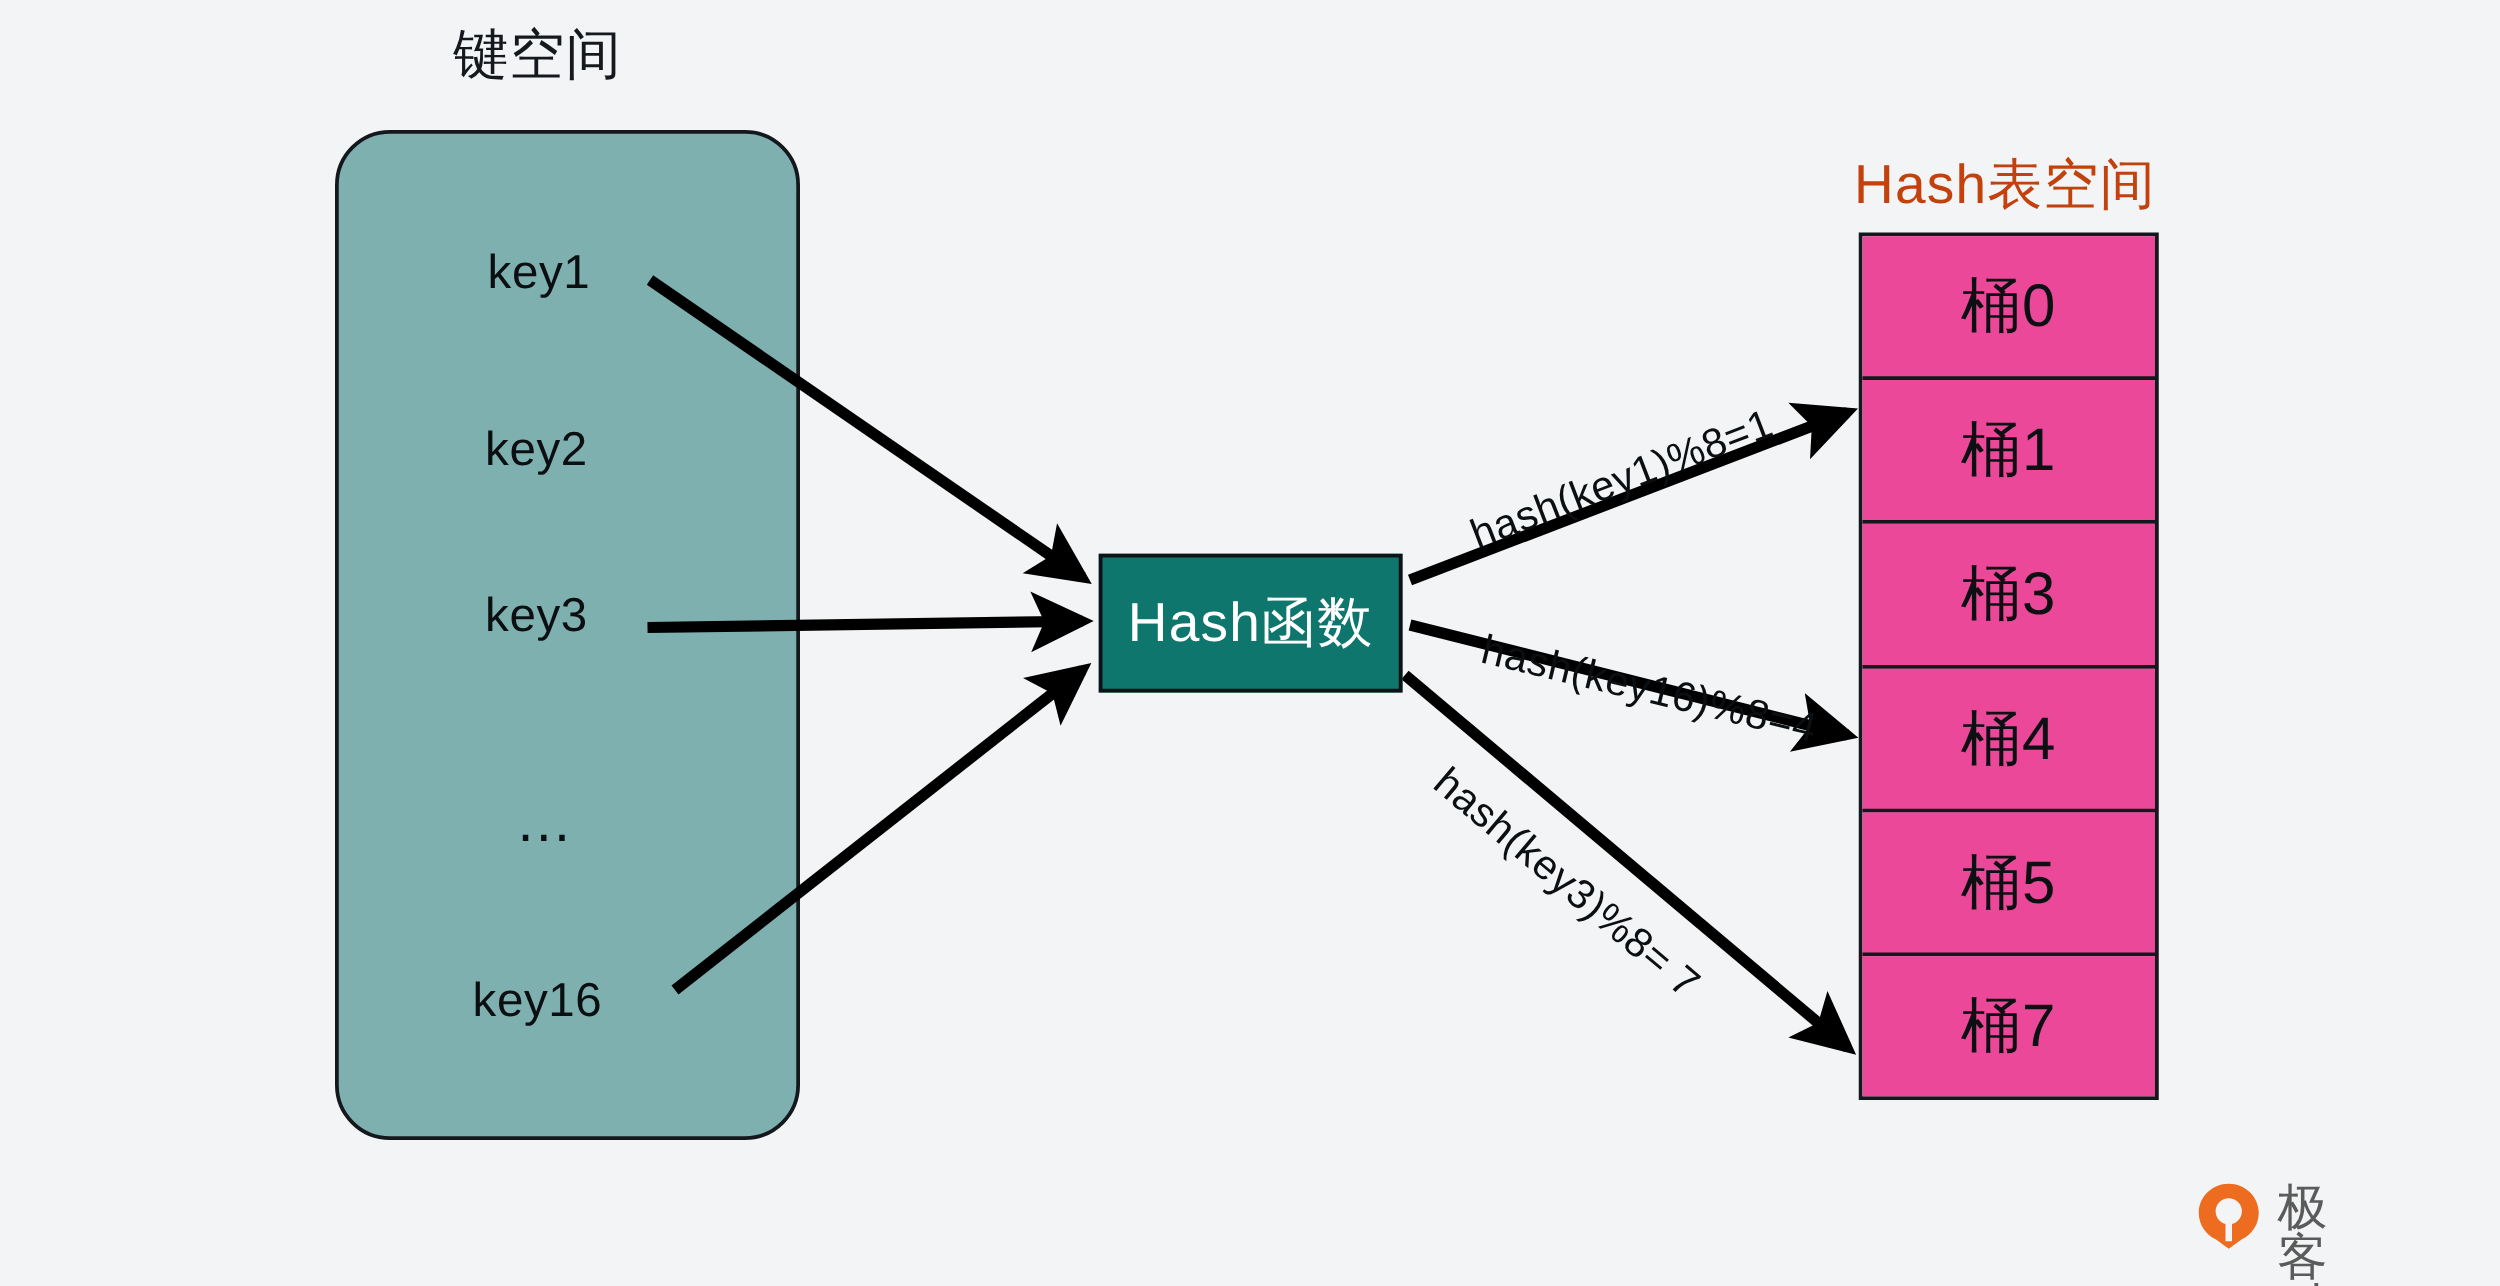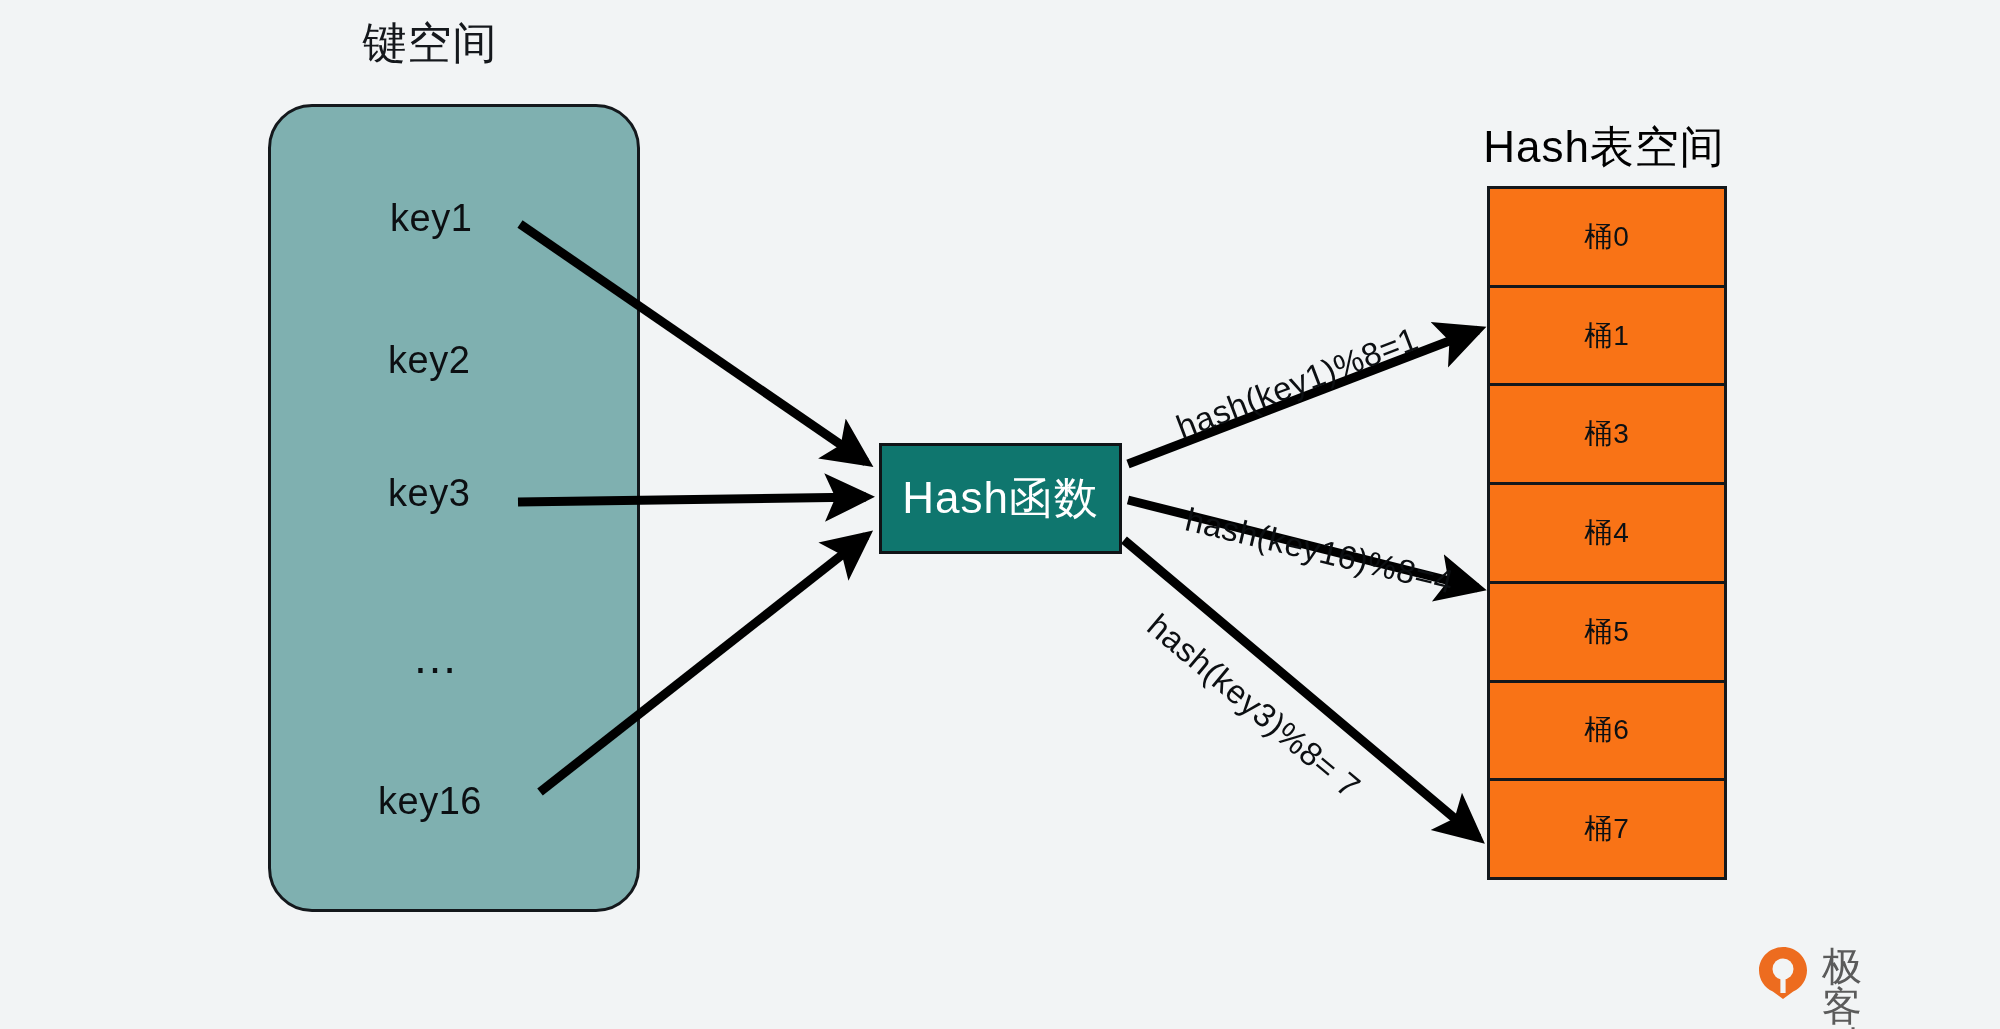--- a/index.html
+++ b/index.html
@@ -80,43 +80,43 @@
   }
 
   
   .table-title {
     position: absolute;
     left: 1478px;
     top: 118px;
     width: 252px;
     text-align: center;
     font-size: 44px;
-    color: #000000;
+    color: #c2410c;
     letter-spacing: 1px;
   }
   .bucket-table {
     position: absolute;
     left: 1487px;
     top: 186px;
     width: 240px;
     height: 694px;
     border: 3px solid #14181c;
     box-sizing: border-box;
     display: flex;
     flex-direction: column;
   }
   .bucket-cell {
     flex: 1 1 0;
-    background: #f97316;
+    background: #ec4899;
     border-bottom: 3px solid #14181c;
     box-sizing: border-box;
     display: flex;
     align-items: center;
     justify-content: center;
-    font-size: 28px;
+    font-size: 48px;
     color: #0d1013;
     letter-spacing: 1px;
   }
   .bucket-cell:last-child { border-bottom: none; }
 
   
   .edge-label {
     position: absolute;
     font-size: 33px;
     color: #0c0f12;
@@ -188,21 +188,20 @@
     <span class="hashfn-label">Hash函数</span>
   </div>
 
   <div class="table-title">Hash表空间</div>
   <div class="bucket-table">
     <div class="bucket-cell">桶0</div>
     <div class="bucket-cell">桶1</div>
     <div class="bucket-cell">桶3</div>
     <div class="bucket-cell">桶4</div>
     <div class="bucket-cell">桶5</div>
-    <div class="bucket-cell">桶6</div>
     <div class="bucket-cell">桶7</div>
   </div>
 
   <div class="watermark">
     <svg class="wm-logo" viewBox="0 0 54 54">
       <path d="M27 1 C13.8 1 3 11.4 3 24.2 C3 33.6 8.6 41.8 16.8 45.6 L27 53 L37.2 45.6 C45.4 41.8 51 33.6 51 24.2 C51 11.4 40.2 1 27 1 Z" fill="#ed6c1f"></path>
       <circle cx="27" cy="23" r="10.5" fill="#f2f4f5"></circle>
       <path d="M24.4 22 L29.6 22 L29.6 47 L24.4 47 Z" fill="#f2f4f5"></path>
     </svg>
     <span class="wm-text">极客时间</span>

